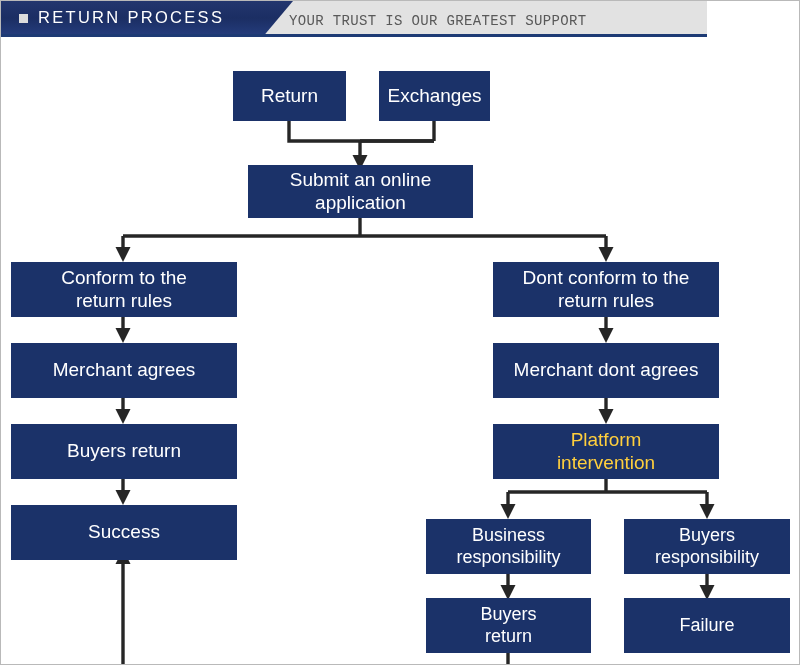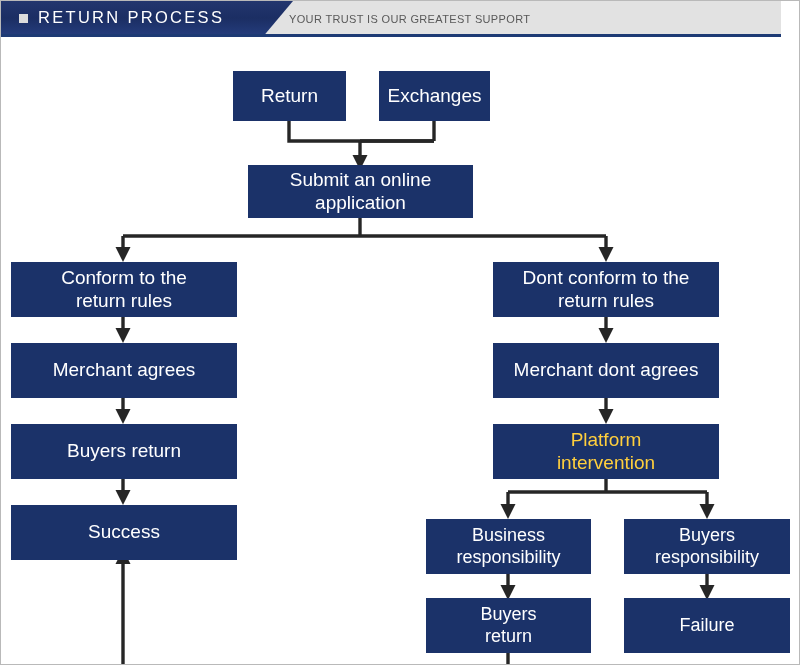--- a/index.html
+++ b/index.html
@@ -21,21 +21,21 @@
     border: 1px solid #b9b9b9;
     box-sizing: border-box;
     overflow: hidden;
   }
 
   
   #header {
     position: absolute;
     left: 0;
     top: 0;
-    width: 780px;
+    width: 706px;
     height: 36px;
     background: #e2e2e2;
     border-bottom: 3px solid #1d3a74;
     box-sizing: border-box;
     overflow: hidden;
   }
   #header-blue {
     position: absolute;
     left: 0;
     top: 0;
@@ -60,23 +60,24 @@
     font-size: 16.5px;
     letter-spacing: 2.3px;
     font-weight: 500;
     white-space: nowrap;
   }
   #header-tagline {
     position: absolute;
     left: 288px;
     top: 12px;
     color: #595959;
-    font-size: 11px;
+    font-size: 14px;
     letter-spacing: 0.35px;
     white-space: nowrap;
+    font-family: Liberation Mono, monospace;
   }
 
   
   #diagram {
     position: absolute;
     left: 0;
     top: 36px;
     width: 800px;
     height: 629px;
     margin-top: 18px;

